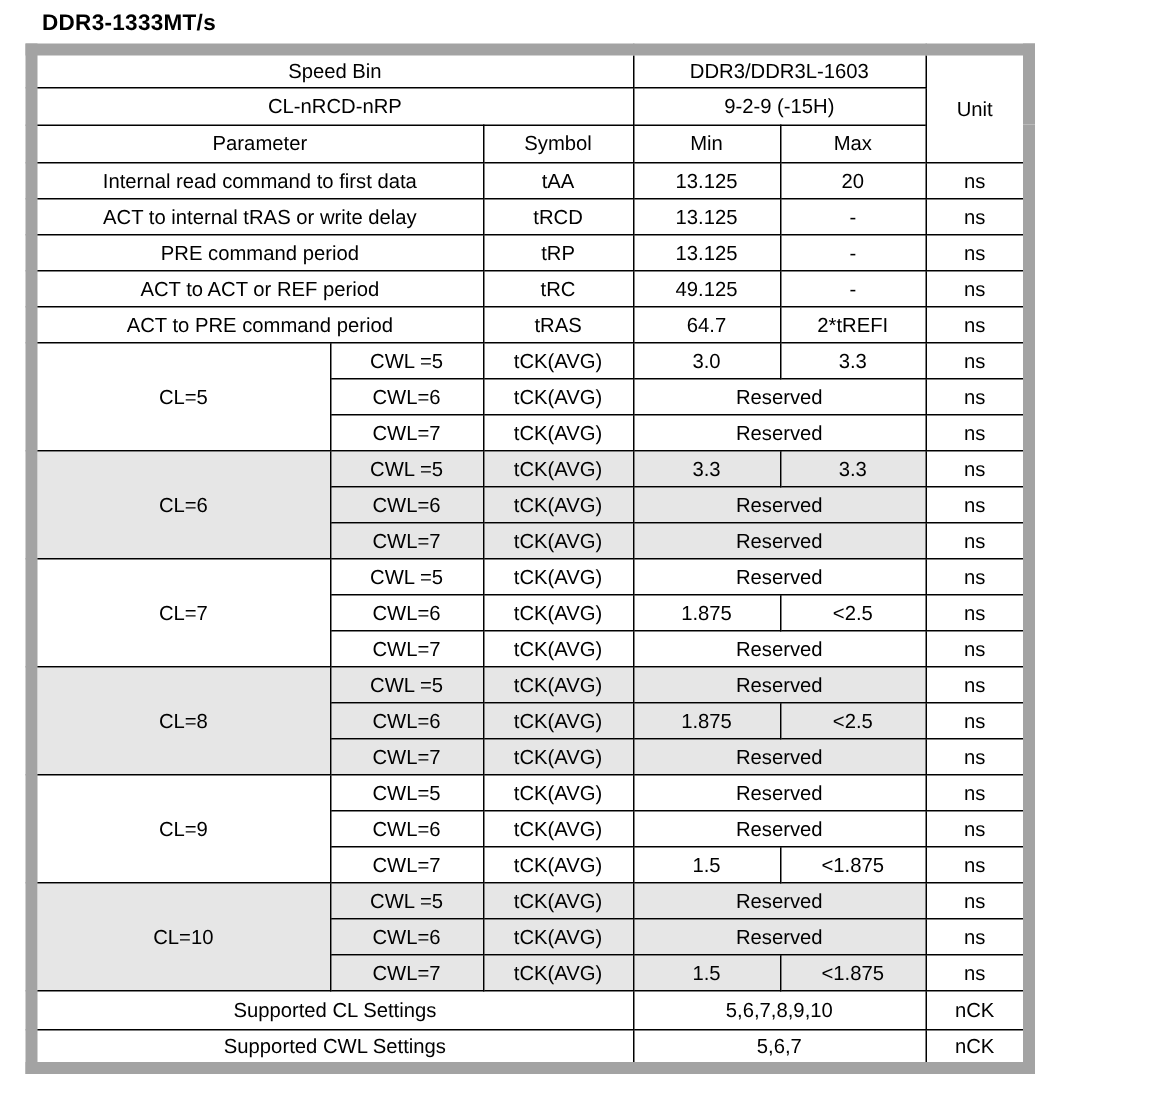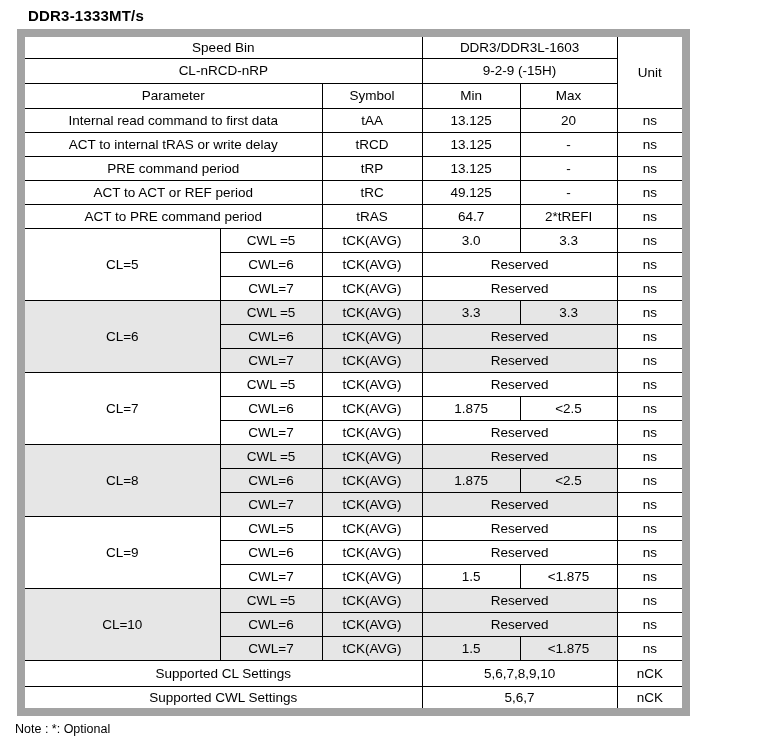--- a/index.html
+++ b/index.html
@@ -244,14 +244,13 @@
       <td class="unit">nCK</td>
     </tr>
     <tr class="frow">
       <td colspan="3">Supported CWL Settings</td>
       <td colspan="2">5,6,7</td>
       <td class="unit">nCK</td>
     </tr>
   </tbody>
     </table>
 
-  <div class="note">Note : *: Optional</div>
 </div>
 
 </body></html>

